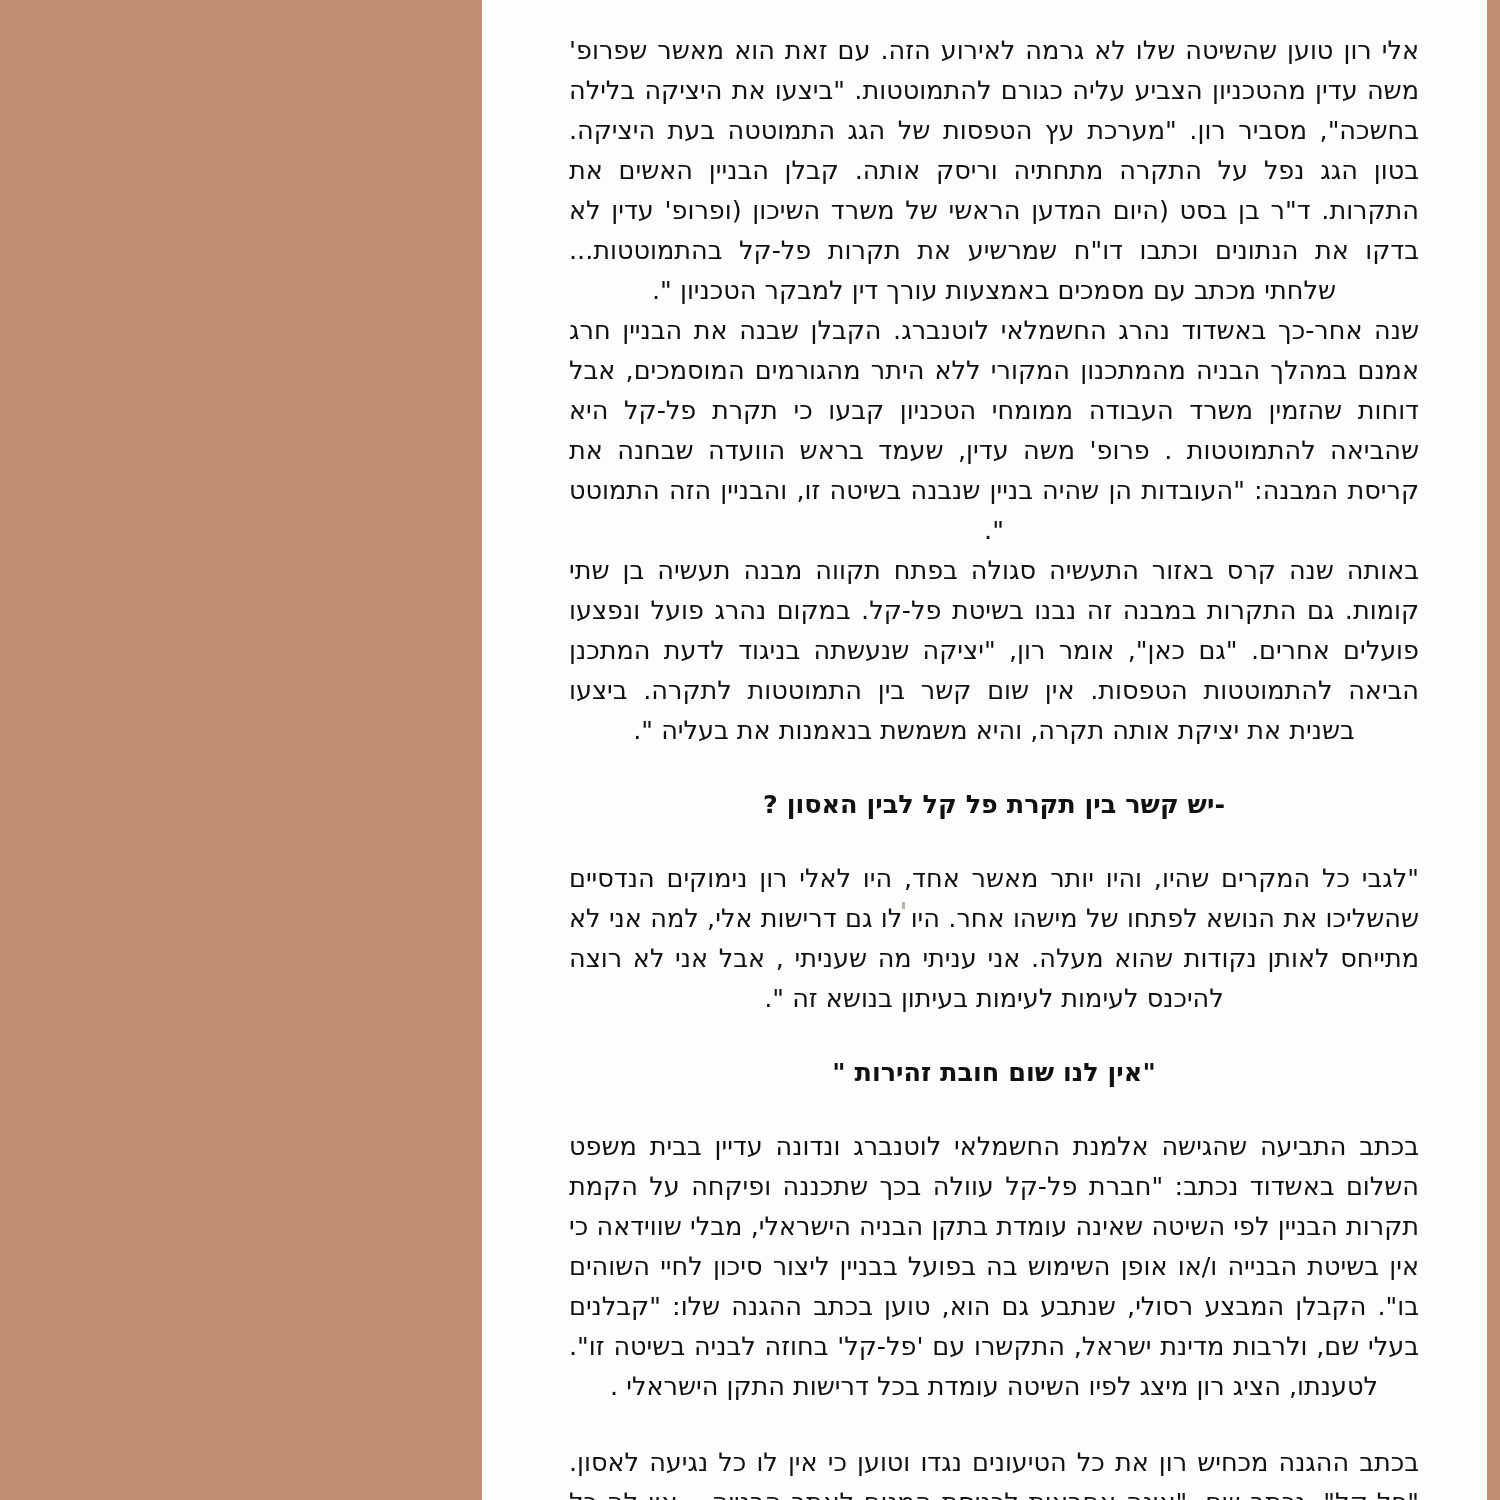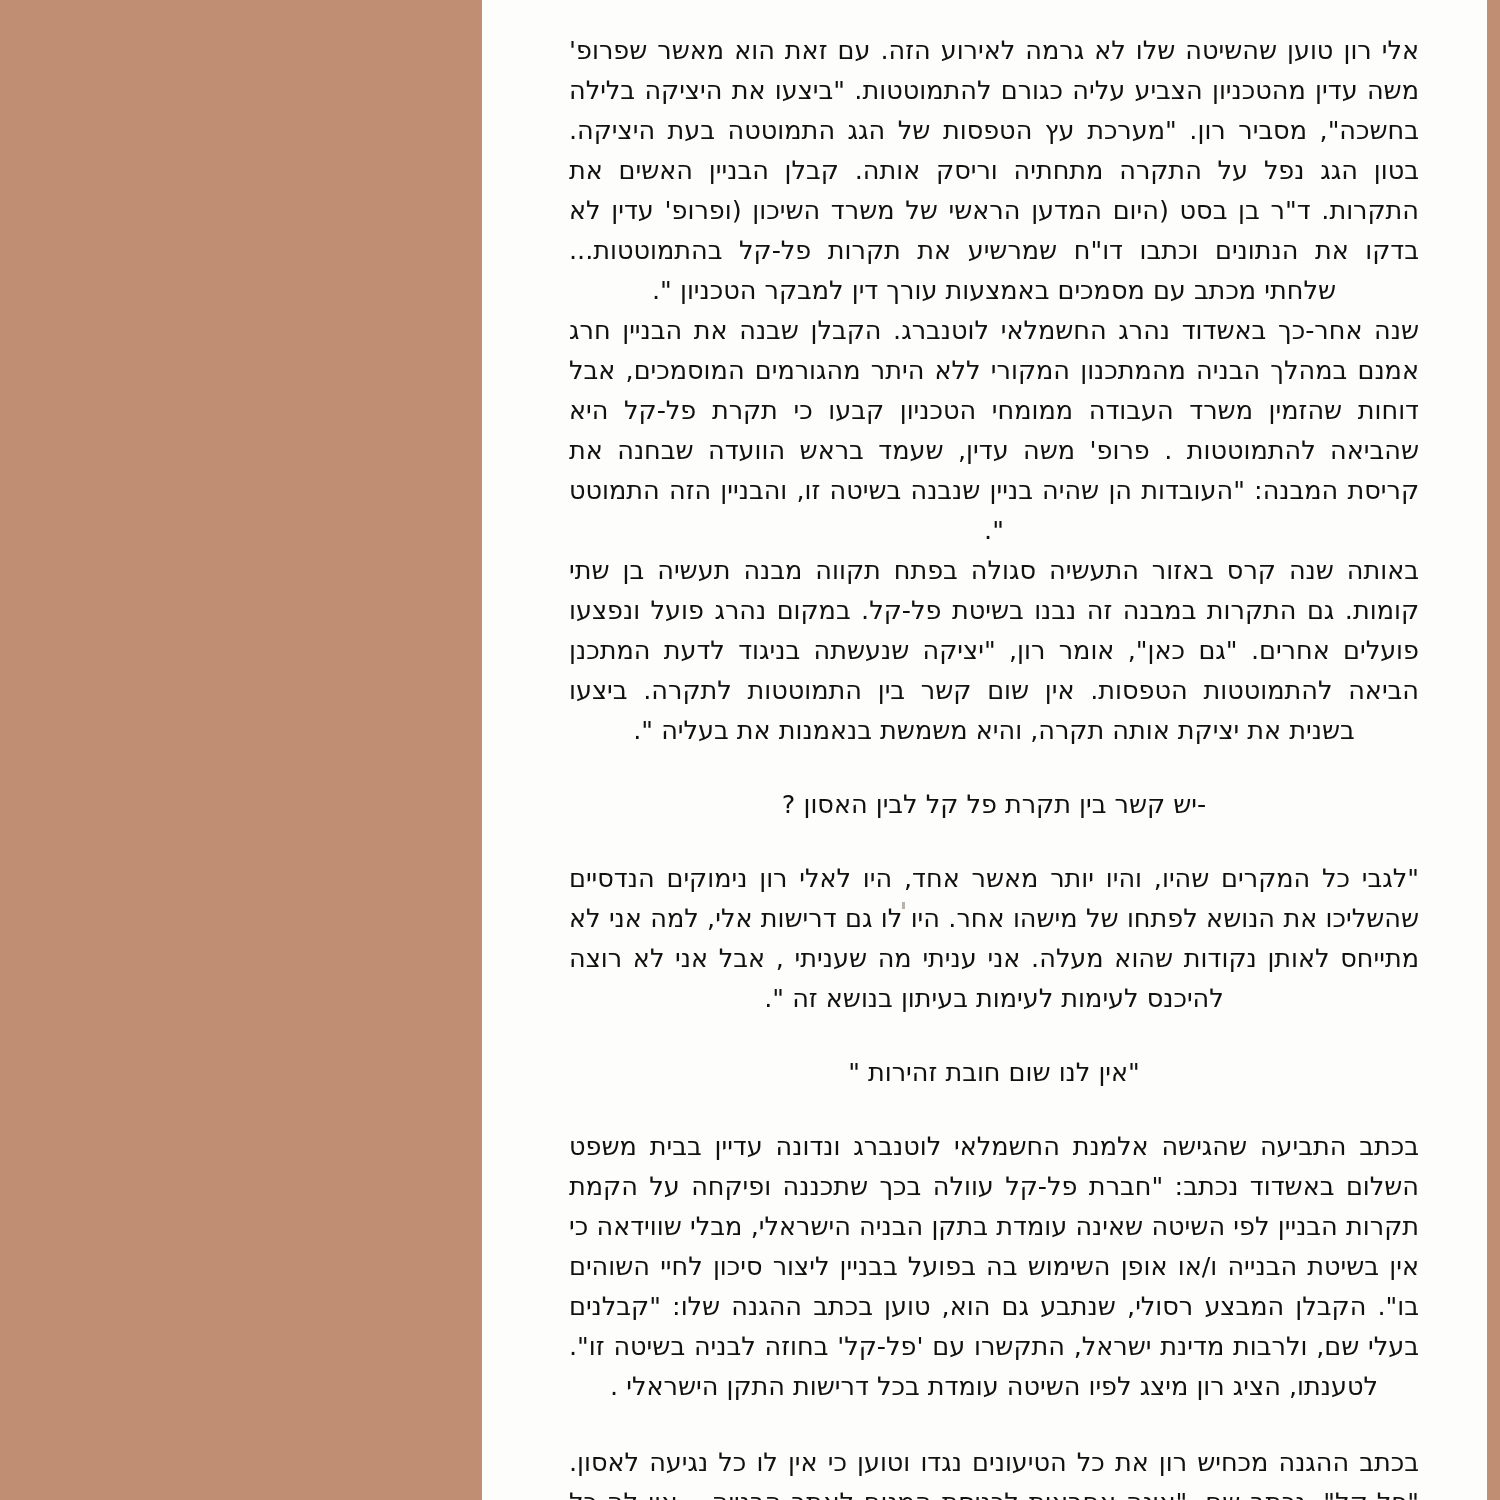--- a/index.html
+++ b/index.html
@@ -61,21 +61,21 @@
     text-align: justify;
     text-align-last: center;
   }
   p.spaced {
     margin-top: 36px;
   }
   h2.qhead {
     margin: 34px 0 0 0;
     font-size: 25.5px;
     line-height: 40px;
-    font-weight: normal;
+    font-weight: bold;
     text-align: right;
   }
   .after-head {
     margin-top: 34px;
   }
   .tiny-mark {
     position: absolute;
     left: 663px;
     top: 902px;
     width: 3px;

